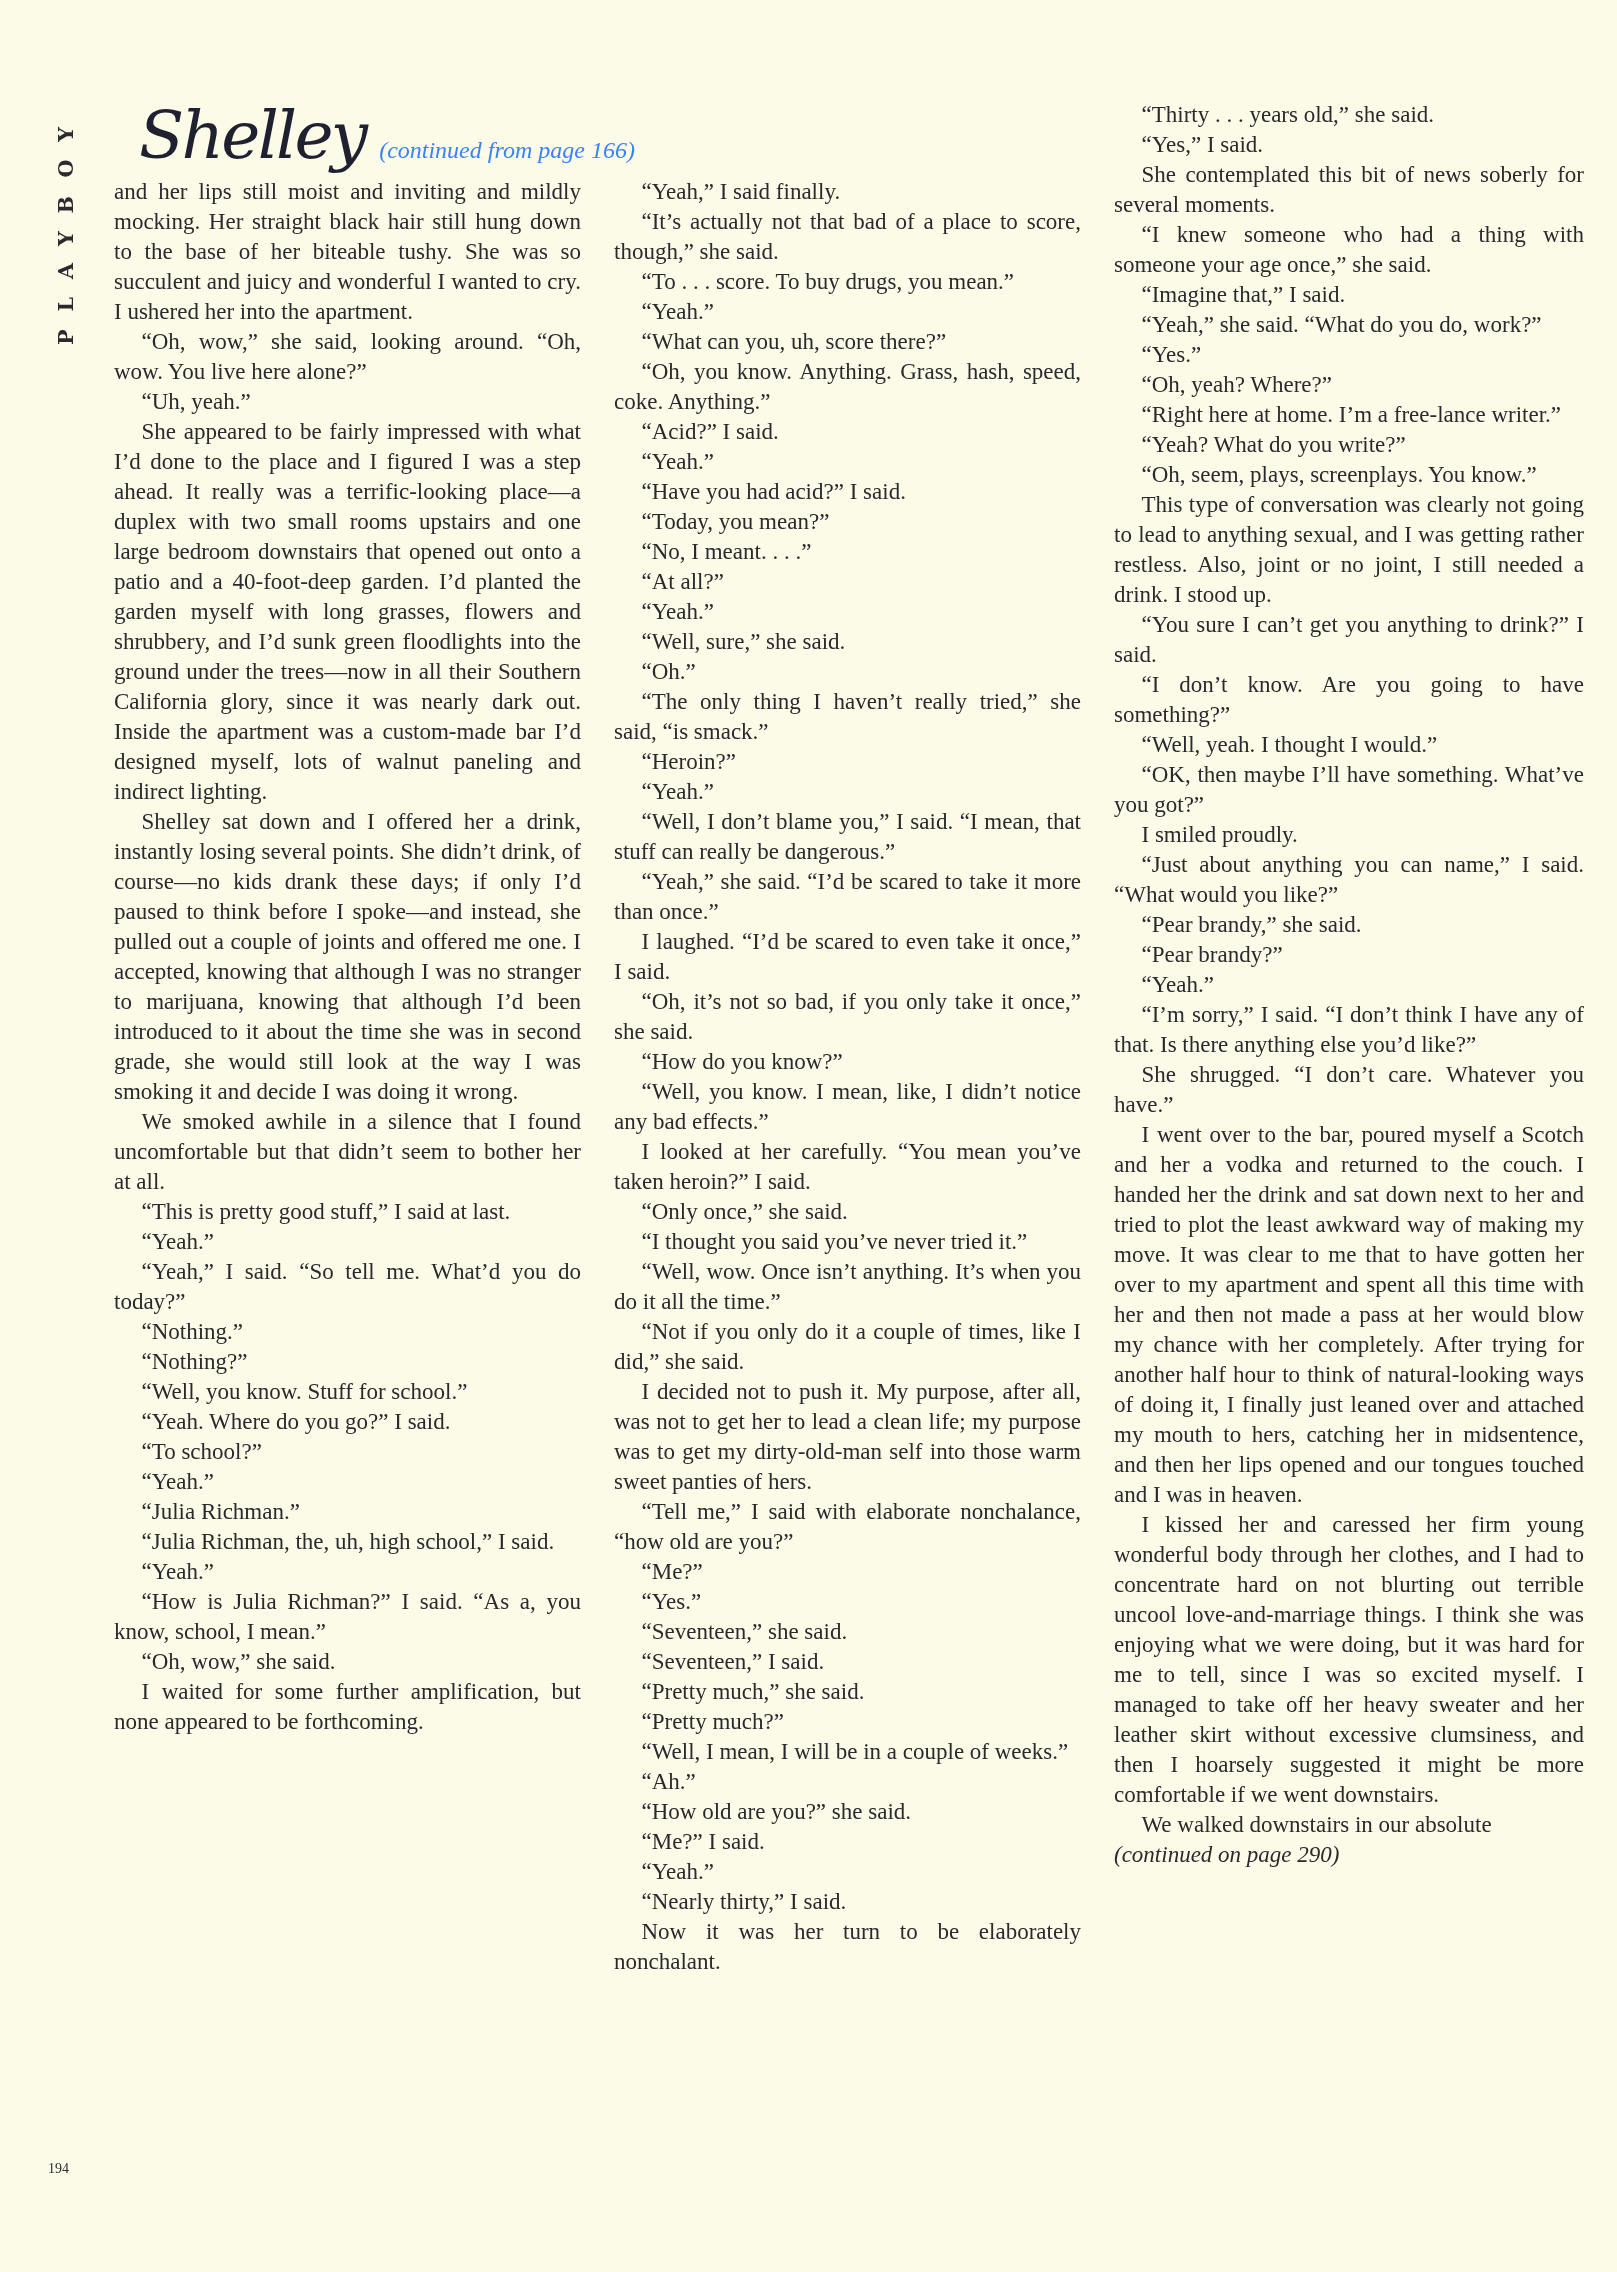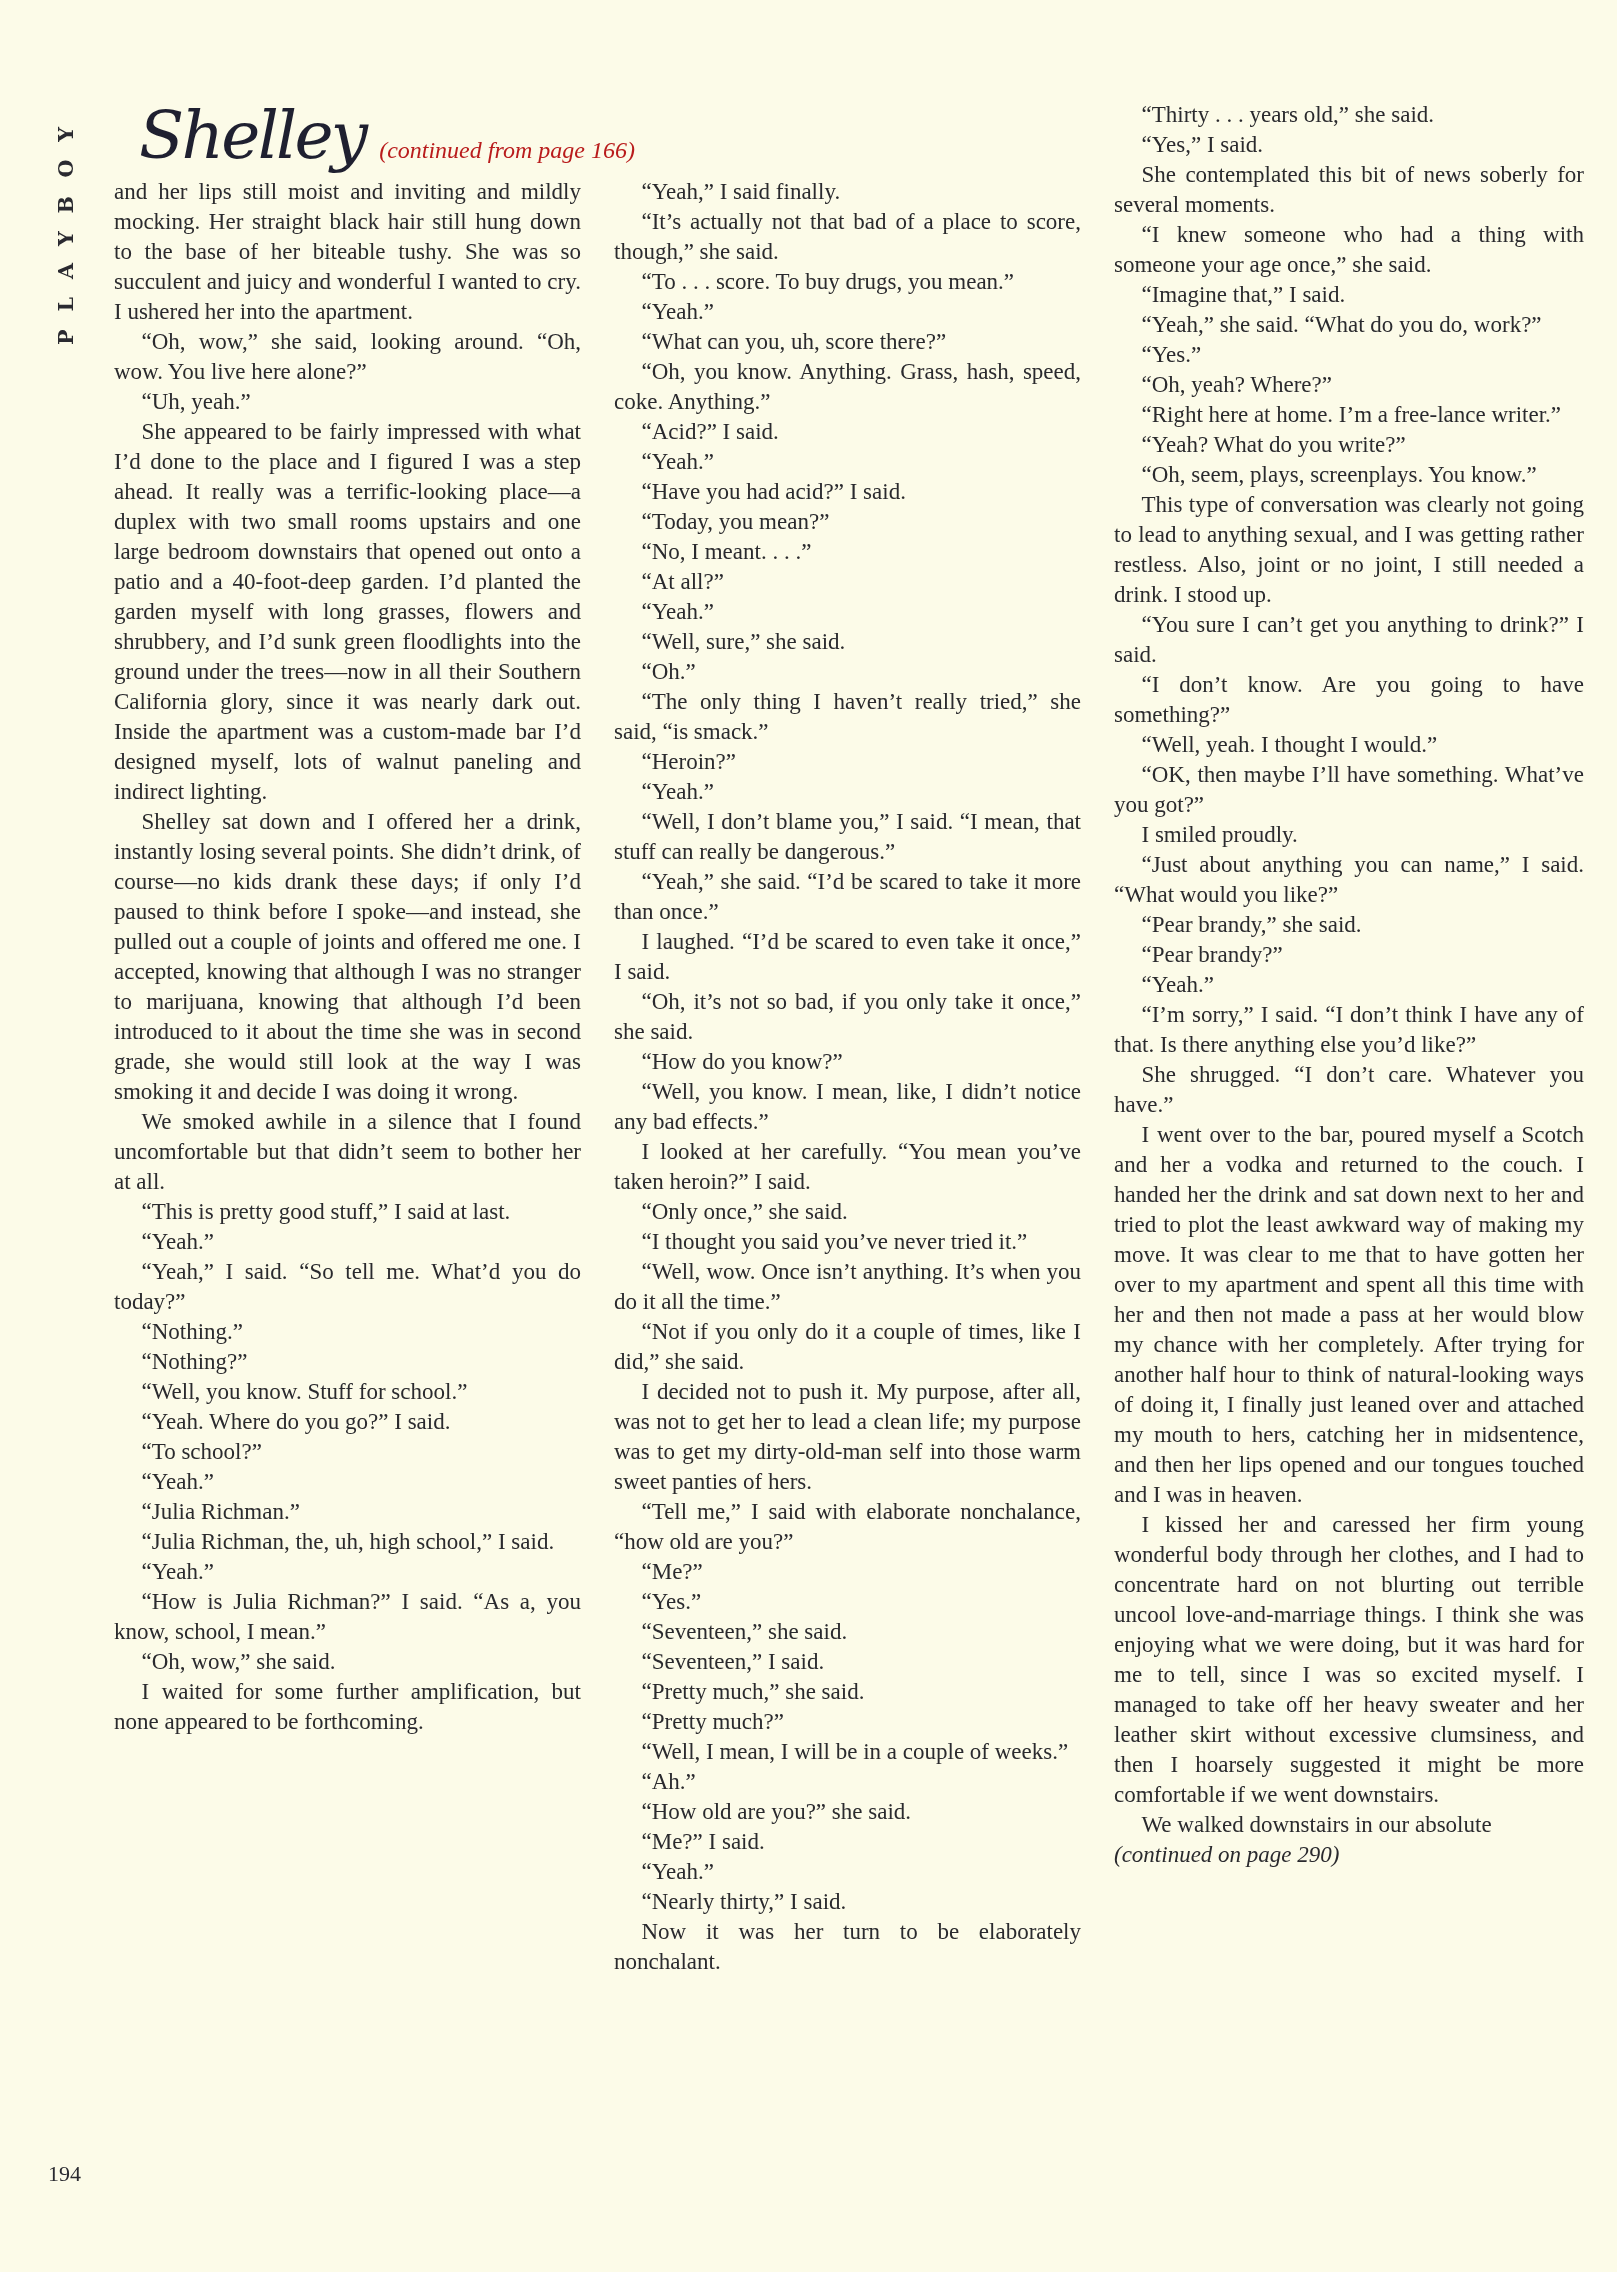--- a/index.html
+++ b/index.html
@@ -24,38 +24,38 @@
   .headline {
     position: absolute; left: 110px; top: 103px;
     display: flex; align-items: baseline; gap: 13.7px; margin-left: 29px;
   }
   .headline .title {
     font-family: "DejaVu Serif", serif; font-style: italic;
     font-size: 66px; line-height: 1; color: #1f2030;
     letter-spacing: -2.7px;
   }
   .headline .from {
-    font-style: italic; font-size: 24px; color: #b91c1c;
+    font-style: italic; font-size: 24px; color: #3b82f6;
   }
   .col {
     position: absolute; top: 177px;
     font-size: 23px; line-height: 30px;
     text-align: justify; hyphens: manual;
   }
   .col p { margin: 0; text-indent: 27.5px; }
   .col p.noindent { text-indent: 0; }
   .col-1 { left: 114px; width: 467px; }
   .col-2 { left: 614px; width: 467px; top: 177px; }
   .col-3 { left: 1114px; width: 470px; top: 100px; }
   .continued {
     font-style: italic; text-indent: 0 !important;
   }
   .folio {
     position: absolute; left: 48px; top: 2161px;
-    font-size: 22px; color: #2a2a30;
+    font-size: 14px; color: #2a2a30;
   }
 </style>
 </head>
 <body>
 
 <div class="masthead">
   <span>PLAYBOY</span>
 </div>
 
 <div class="headline">

